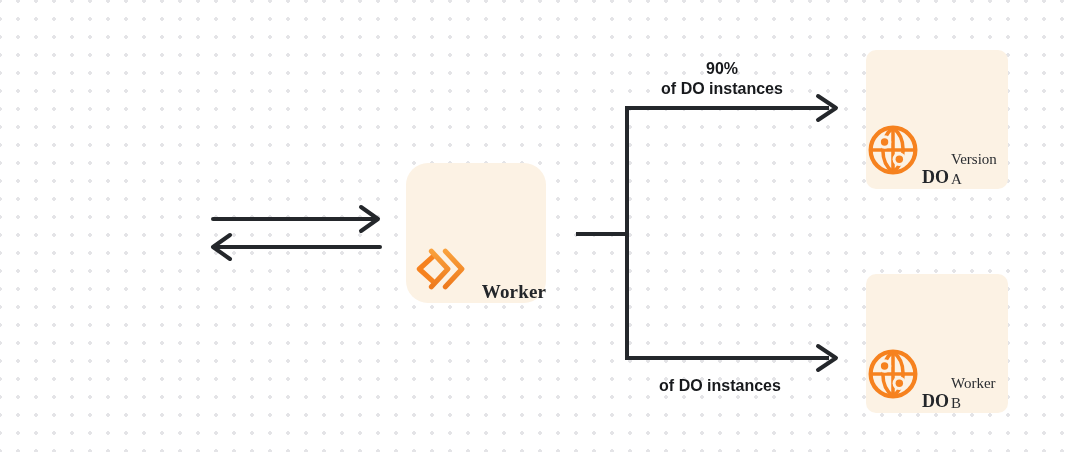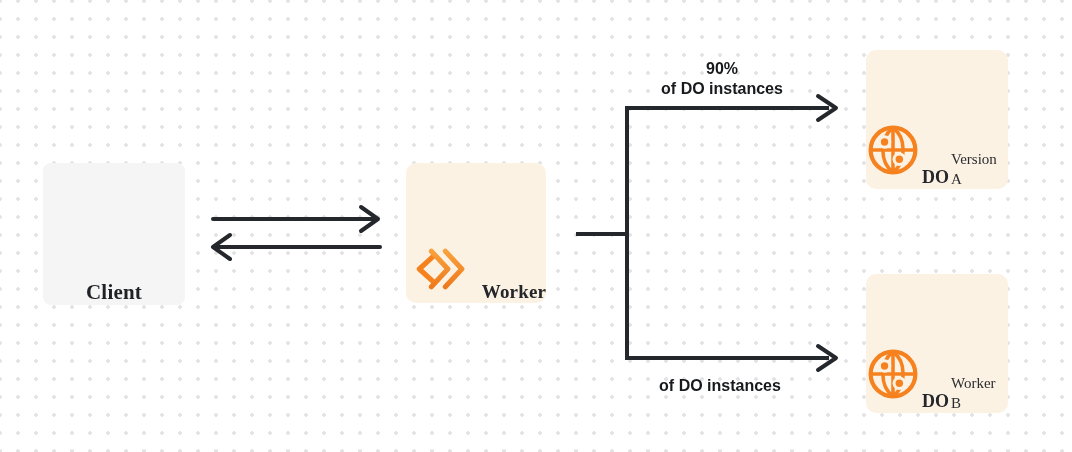--- a/index.html
+++ b/index.html
@@ -22,21 +22,21 @@
   }
   .node-client{
     left:43px;top:163px;width:142px;height:142px;
     background:#f5f5f6;border-radius:8px;
   }
   .node-client .node-label{
     font-size:21px;font-weight:bold;color:#1f2226;letter-spacing:.2px;
   }
   .node-worker{
     left:406px;top:163px;width:140px;height:140px;
-    background:#fcf2e4;border-radius:10px;gap:10px;
+    background:#fcf2e4;border-radius:22px;gap:10px;
   }
   .node-worker .node-label{
     font-size:19px;font-weight:bold;color:#23262a;letter-spacing:.2px;
   }
   .node-do{
     width:142px;height:139px;
     background:#fcf2e4;border-radius:10px;gap:2px;
   }
   .node-do-a{left:866px;top:50px;}
   .node-do-b{left:866px;top:274px;}
@@ -75,23 +75,20 @@
 
     <g stroke="#24272b" stroke-width="4" stroke-linecap="round" stroke-linejoin="round">
       <path d="M818,96 L836,108 L818,120"></path>
     </g>
 
     <g stroke="#24272b" stroke-width="4" stroke-linecap="round" stroke-linejoin="round">
       <path d="M818,346 L836,358 L818,370"></path>
     </g>
   </svg>
 
-  <div class="node node-client">
-    <span class="node-label">Client</span>
-  </div>
 
   <div class="node node-worker">
     <span class="node-icon">
       <svg width="66" height="60" viewBox="0 0 104 90" fill="none">
         <defs>
           <linearGradient id="wk" x1="0" y1="0" x2="0" y2="1">
             <stop offset="0" stop-color="#f9a13c"></stop>
             <stop offset="1" stop-color="#ee7a1d"></stop>
           </linearGradient>
         </defs>

